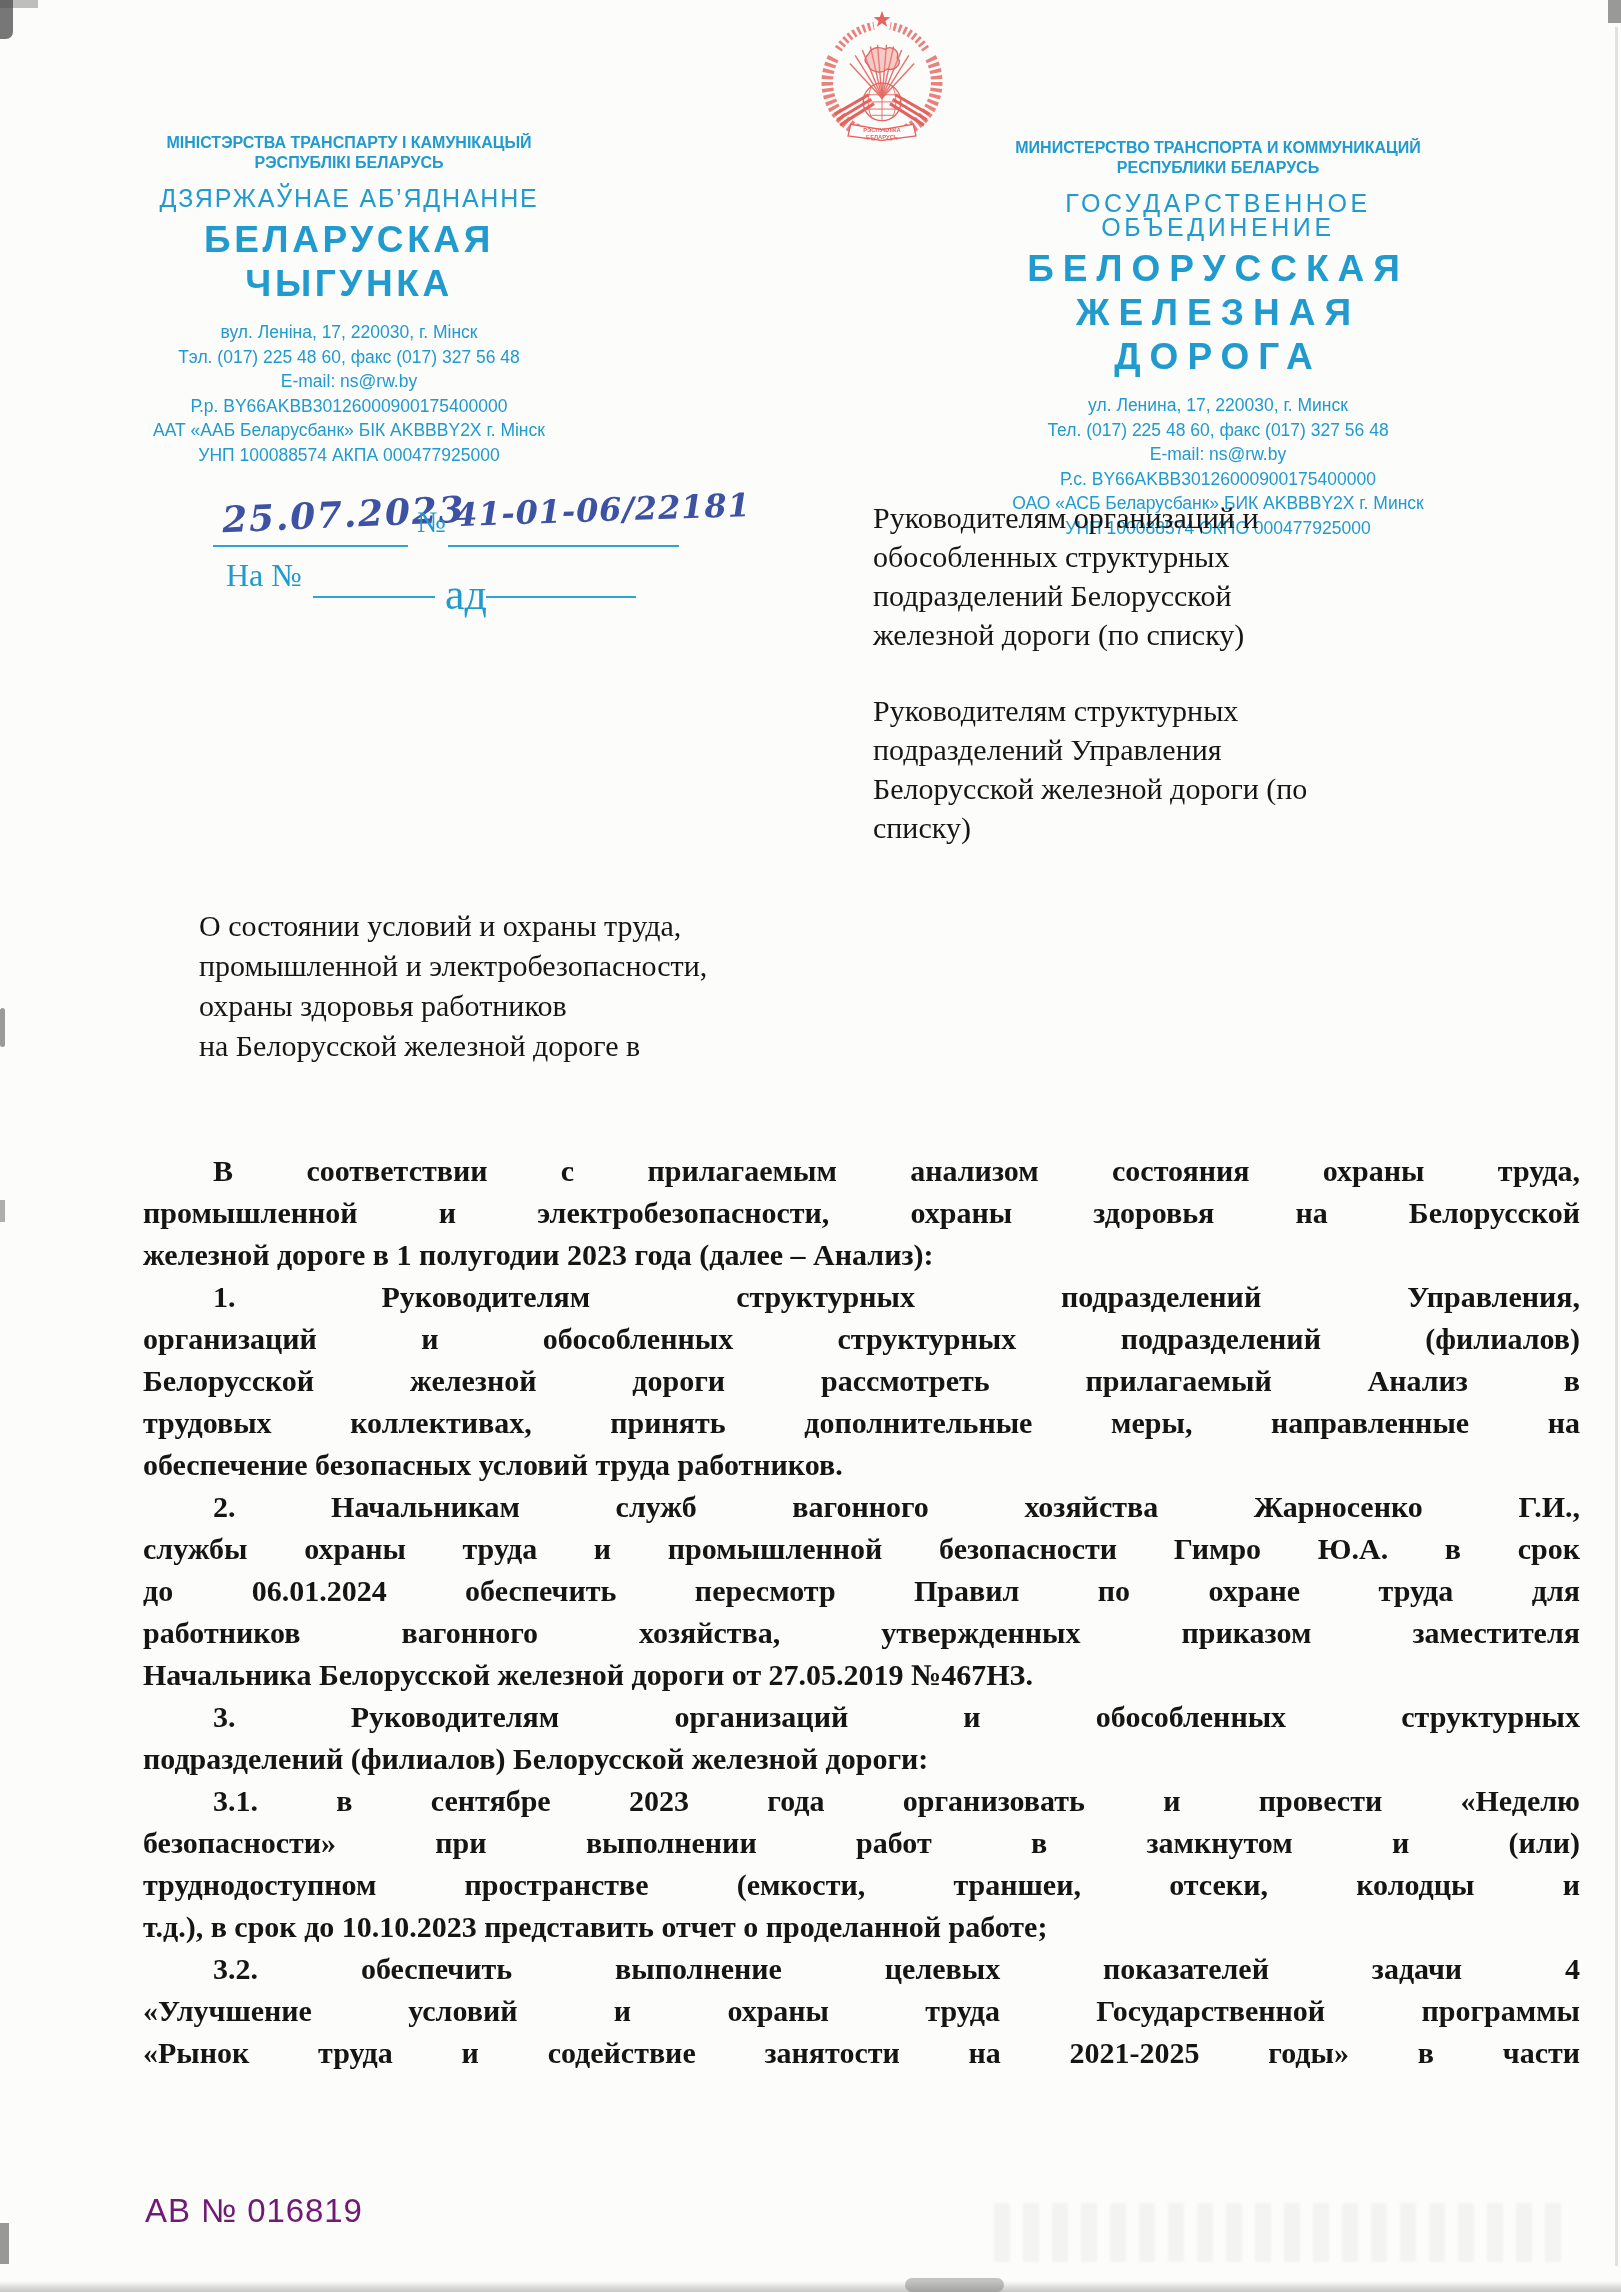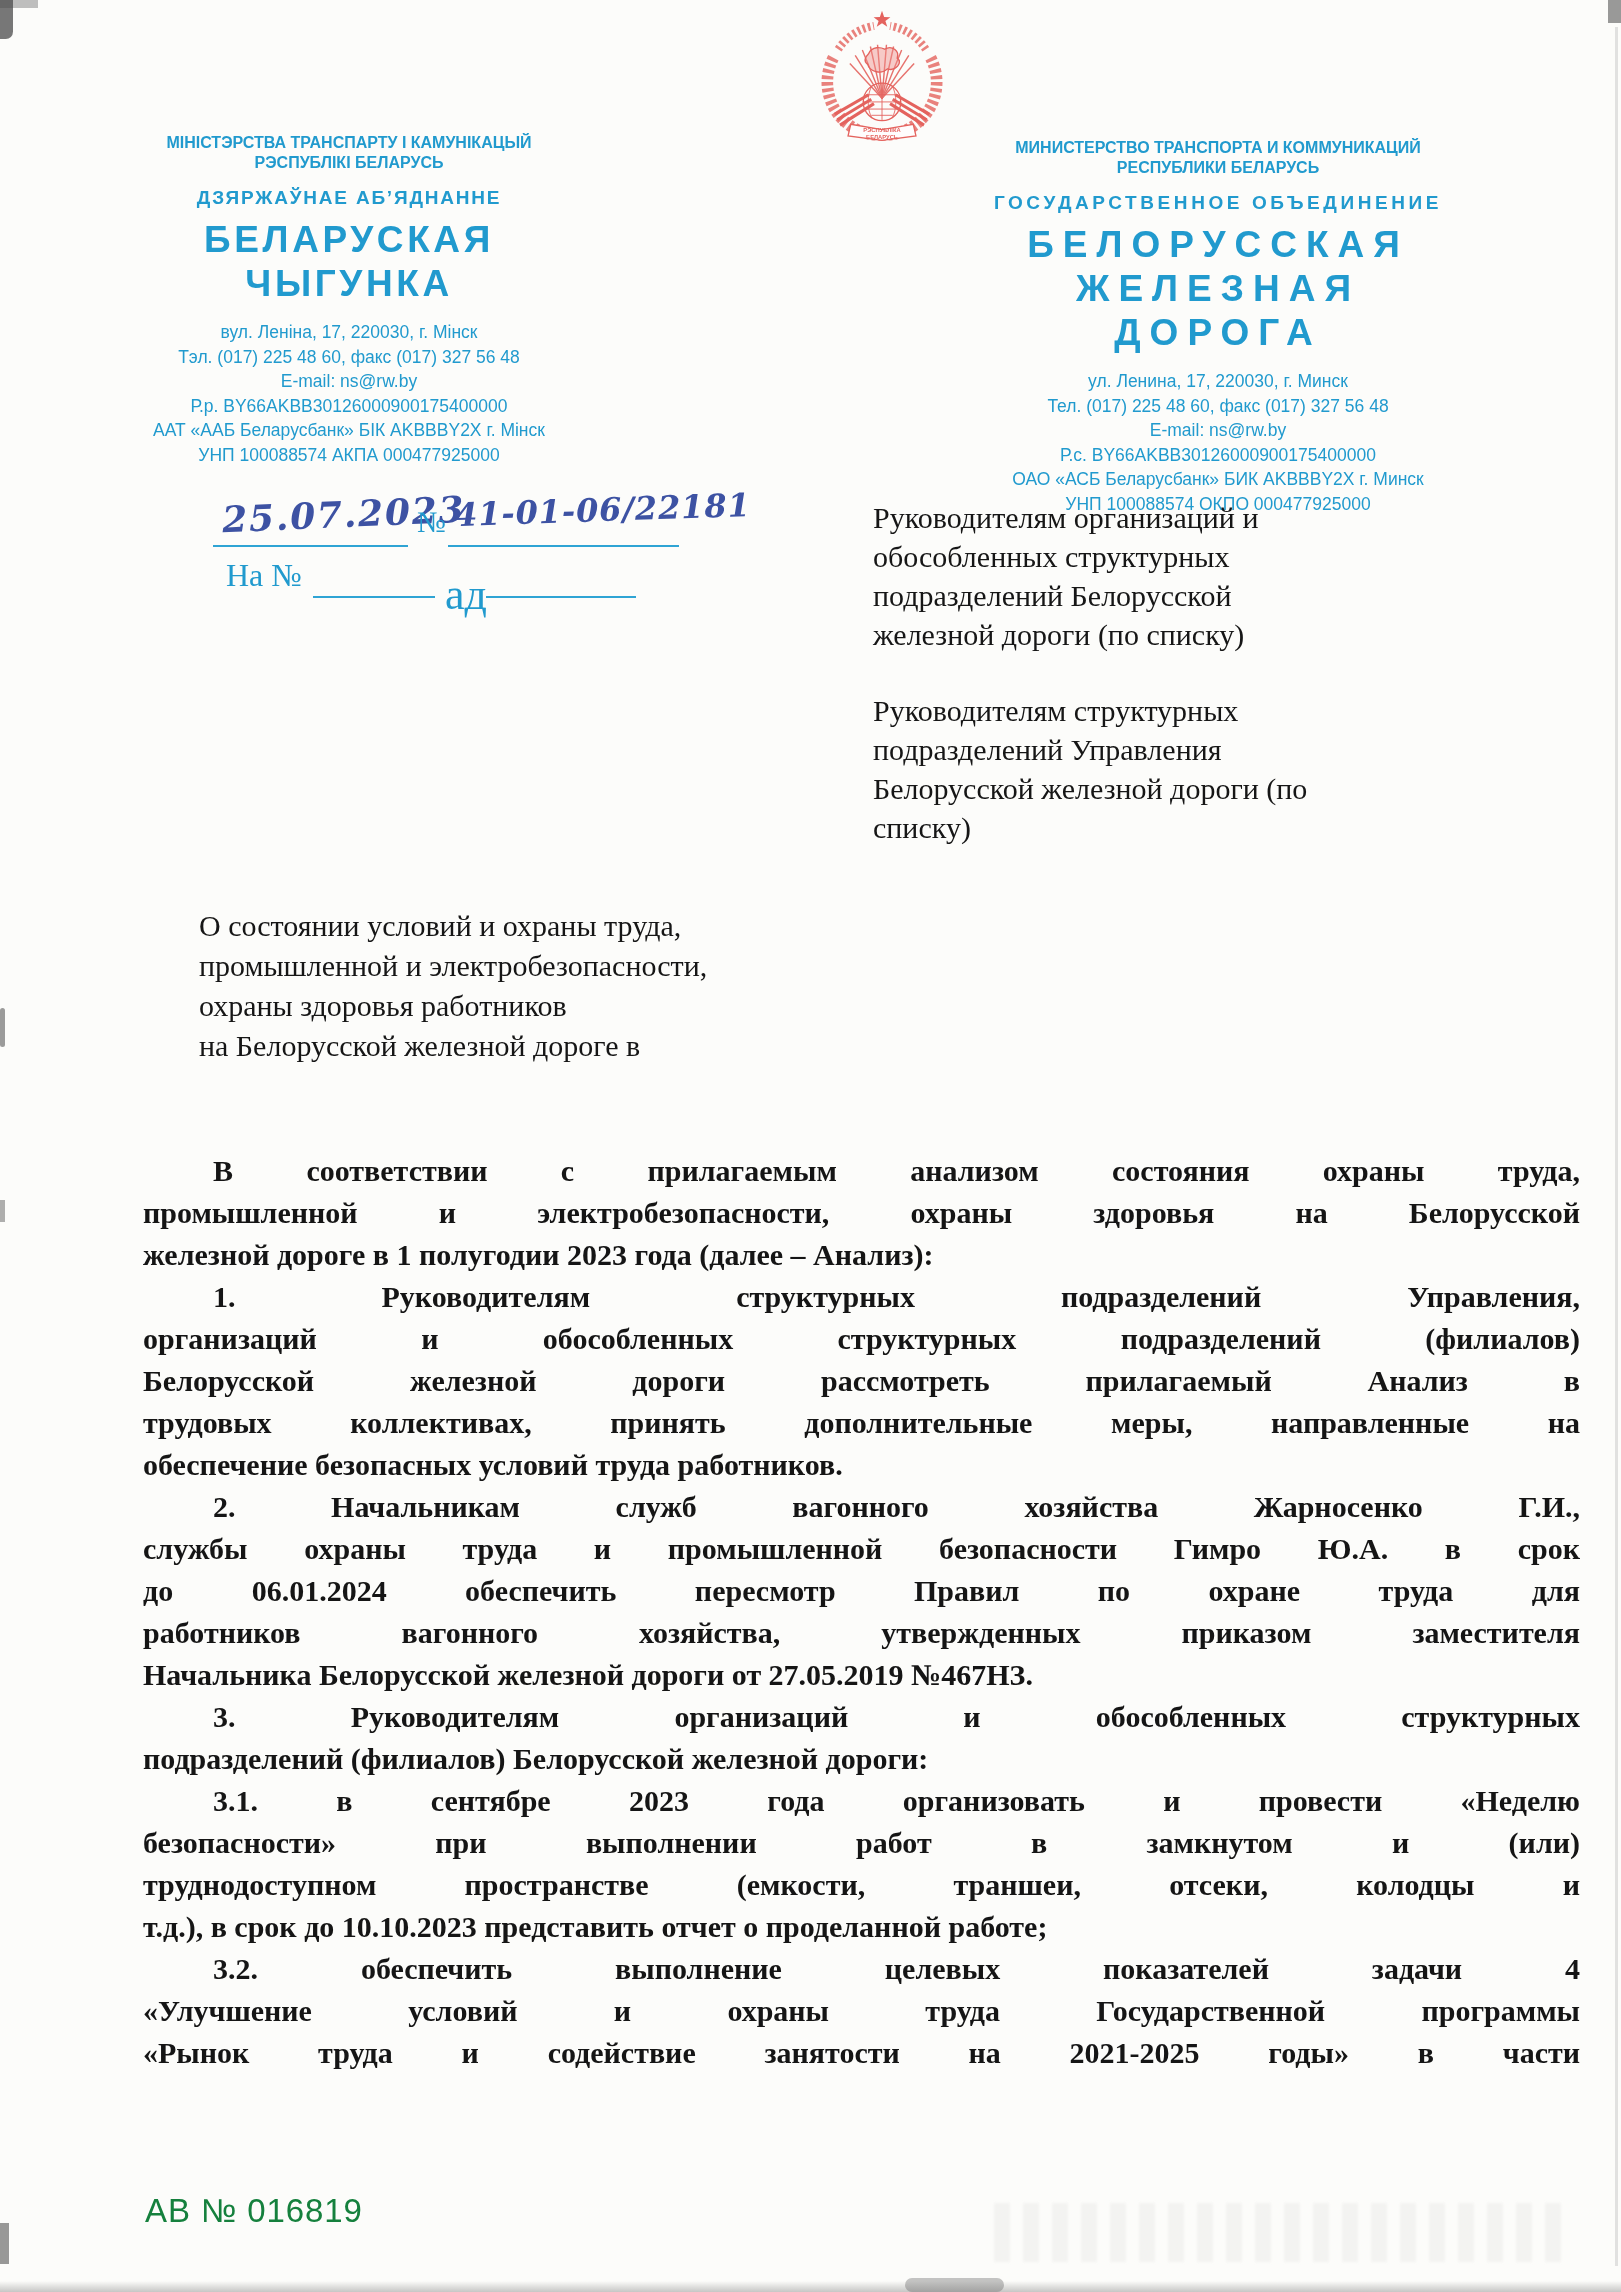--- a/index.html
+++ b/index.html
@@ -7,21 +7,21 @@
     position:relative; width:1621px; height:2293px; margin:0 auto;
     background:#fcfcfa; overflow:hidden;
     font-family:"Liberation Sans", sans-serif; color:#1d1d1d;
   }
 
   
   .lh-col { position:absolute; width:466px; text-align:center; color:#219ace; }
   .lh-left  { left:116px;  top:133px; }
   .lh-right { left:985px; top:138px; }
   .lh-min   { font-weight:bold; font-size:16px; line-height:19.7px; }
-  .lh-assoc { font-weight:bold; font-size:19px; letter-spacing:1.8px; margin-top:13.4px; line-height:24px;text-align:center; }
+  .lh-assoc { font-weight:normal; font-size:25px; letter-spacing:1.8px; margin-top:13.4px; line-height:24px;text-align:center; }
   .lh-right .lh-assoc { letter-spacing:3.6px; }
   .lh-org   { font-weight:bold; font-size:37px; line-height:44px; letter-spacing:3.6px; }
   .lh-org.first { margin-top:8px; }
   .lh-right .lh-org { letter-spacing:9px; }
   .lh-addr  { margin-top:14.3px; font-size:17.5px; line-height:24.6px; }
 
   
   .emblem { position:absolute; left:815px; top:9px; width:134px; height:134px; }
   .emb-t { font-size:6.5px; font-weight:bold; fill:#e4635e; text-anchor:middle;
            font-family:"Liberation Sans", sans-serif; }
@@ -54,21 +54,21 @@
 
   
   .docbody { position:absolute; left:143px; top:1150px; width:1437px;
              font-family:"Liberation Serif", serif; font-size:30px; line-height:42px; color:#151515;font-weight:bold; }
   .bl { }
   .fl { padding-left:70px; }
   .jl { text-align:justify; text-align-last:justify; }
 
   
   .form-no { position:absolute; left:145px; top:2192px; font-size:33px;
-             letter-spacing:0.9px; color:#15803d; white-space:nowrap; }
+             letter-spacing:0.9px; color:#701a75; white-space:nowrap; }
 
   
   .art { position:absolute; }
   .a-tl  { left:0; top:0; width:12.5px; height:39px; background:#4b4b4b; opacity:.75; border-bottom-right-radius:7.2px; }
   .a-tl2 { left:0; top:0; width:38px; height:8px; background:#4b4b4b; opacity:.35; }
   .a-tr  { left:1608px; top:0; width:12.5px; height:23px; background:#565656; opacity:.6; }
   .a-l1  { left:0; top:1008px; width:5.4px; height:39px; background:#3a3a3a; opacity:.5; border-radius:2.7px; }
   .a-l2  { left:0; top:1200px; width:4.5px; height:21.5px; background:#3a3a3a; opacity:.4; }
   .a-bl  { left:0; top:2223px; width:9px; height:41px; background:#454545; opacity:.55; }
   .a-bot { left:0; top:2281px; width:1621px; height:11.6px;

